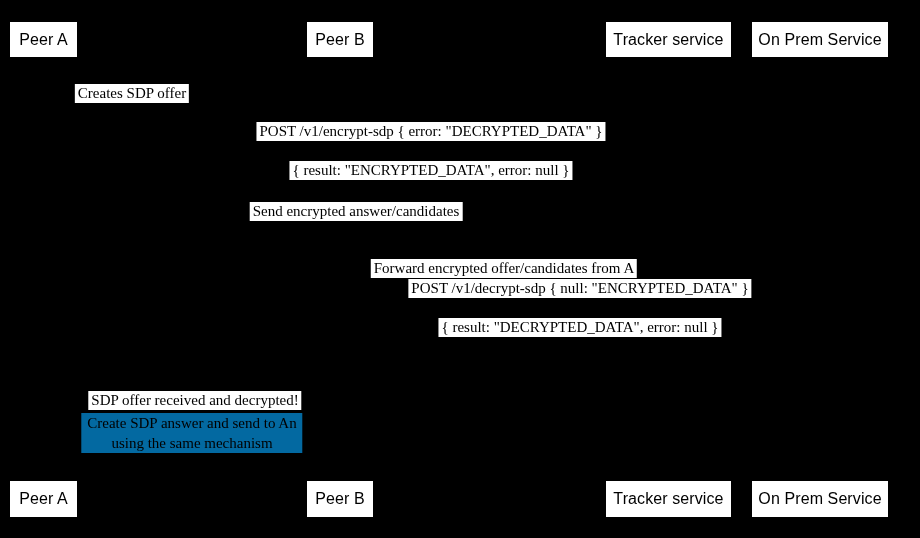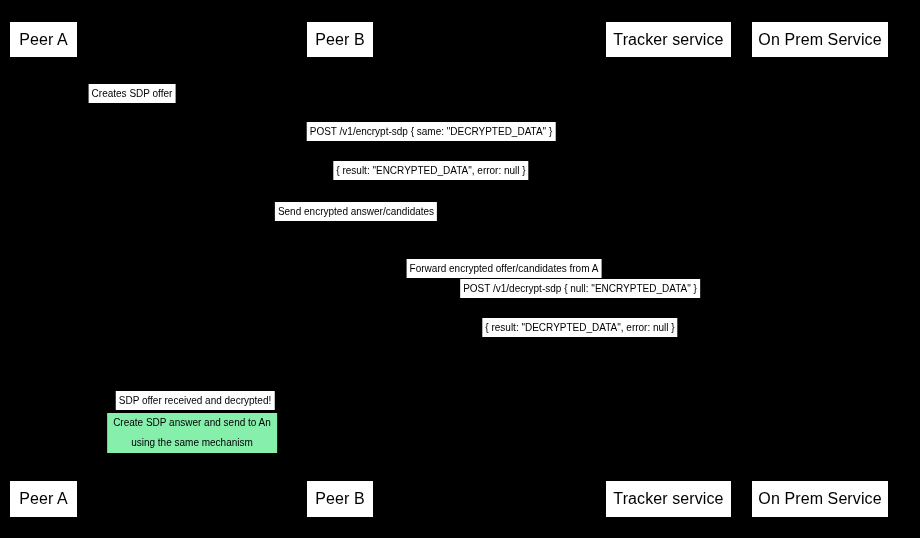--- a/index.html
+++ b/index.html
@@ -36,24 +36,25 @@
     align-items: center;
     justify-content: center;
     font-size: 16px;
     letter-spacing: 0.1px;
   }
   .msg {
     position: absolute;
     transform: translateX(-50%);
     background: #ffffff;
     color: #000000;
-    font-size: 10px;
+    font-size: 15px;
     line-height: 19px;
     padding: 0 3px;
     white-space: nowrap;
+    font-family: Liberation Serif, serif;
   }
   .note {
     white-space: pre-line;
     text-align: center;
     line-height: 20px;
     padding: 0 6px;
   }
 </style>
 </head>
 <body style="background: rgb(0, 0, 0);">
@@ -64,29 +65,29 @@
   <div class="lifeline" style="left:340px"></div>
   <div class="lifeline" style="left:668px"></div>
   <div class="lifeline" style="left:820px"></div>
 
   <div class="actor" style="left: 10px; top: 22px; width: 67px; height: 35px; background: rgb(255, 255, 255); color: rgb(0, 0, 0);">Peer A</div>
   <div class="actor" style="left: 307px; top: 22px; width: 66px; height: 35px; background: rgb(255, 255, 255); color: rgb(0, 0, 0);">Peer B</div>
   <div class="actor" style="left: 606px; top: 22px; width: 125px; height: 35px; background: rgb(255, 255, 255); color: rgb(0, 0, 0);">Tracker service</div>
   <div class="actor" style="left: 752px; top: 22px; width: 136px; height: 35px; background: rgb(255, 255, 255); color: rgb(0, 0, 0);">On Prem Service</div>
 
   <div class="msg" style="left: 132px; top: 84px; background: rgb(255, 255, 255); color: rgb(0, 0, 0);">Creates SDP offer</div>
-  <div class="msg" style="left: 431px; top: 122px; background: rgb(255, 255, 255); color: rgb(0, 0, 0);">POST /v1/encrypt-sdp { same: "DECRYPTED_DATA" }</div>
+  <div class="msg" style="left: 431px; top: 122px; background: rgb(255, 255, 255); color: rgb(0, 0, 0);">POST /v1/encrypt-sdp { error: "DECRYPTED_DATA" }</div>
   <div class="msg" style="left: 431px; top: 161px; background: rgb(255, 255, 255); color: rgb(0, 0, 0);">{ result: "ENCRYPTED_DATA", error: null }</div>
   <div class="msg" style="left: 356px; top: 202px; background: rgb(255, 255, 255); color: rgb(0, 0, 0);">Send encrypted answer/candidates</div>
   <div class="msg" style="left: 504px; top: 239px; background: rgb(255, 255, 255); color: rgb(0, 0, 0); margin-top: 20px;">Forward encrypted offer/candidates from A</div>
   <div class="msg" style="left: 580px; top: 279px; background: rgb(255, 255, 255); color: rgb(0, 0, 0);">POST /v1/decrypt-sdp { null: "ENCRYPTED_DATA" }</div>
   <div class="msg" style="left: 580px; top: 318px; background: rgb(255, 255, 255); color: rgb(0, 0, 0);">{ result: "DECRYPTED_DATA", error: null }</div>
   <div class="msg" style="left: 195px; top: 367px; background: rgb(255, 255, 255); color: rgb(0, 0, 0); margin-top: 24px;">SDP offer received and decrypted!</div>
 
-  <div class="msg note" style="left: 192px; top: 413px; background: #86efac; color: rgb(0, 0, 0);">Create SDP answer and send to An
+  <div class="msg note" style="left: 192px; top: 413px; background: #0369a1; color: rgb(0, 0, 0);">Create SDP answer and send to An
 using the same mechanism</div>
 
   <div class="actor" style="left: 10px; top: 481px; width: 67px; height: 36px; background: rgb(255, 255, 255); color: rgb(0, 0, 0);">Peer A</div>
   <div class="actor" style="left: 307px; top: 481px; width: 66px; height: 36px; background: rgb(255, 255, 255); color: rgb(0, 0, 0);">Peer B</div>
   <div class="actor" style="left: 606px; top: 481px; width: 125px; height: 36px; background: rgb(255, 255, 255); color: rgb(0, 0, 0);">Tracker service</div>
   <div class="actor" style="left: 752px; top: 481px; width: 136px; height: 36px; background: rgb(255, 255, 255); color: rgb(0, 0, 0);">On Prem Service</div>
 
 </div>
 
 </body></html>

